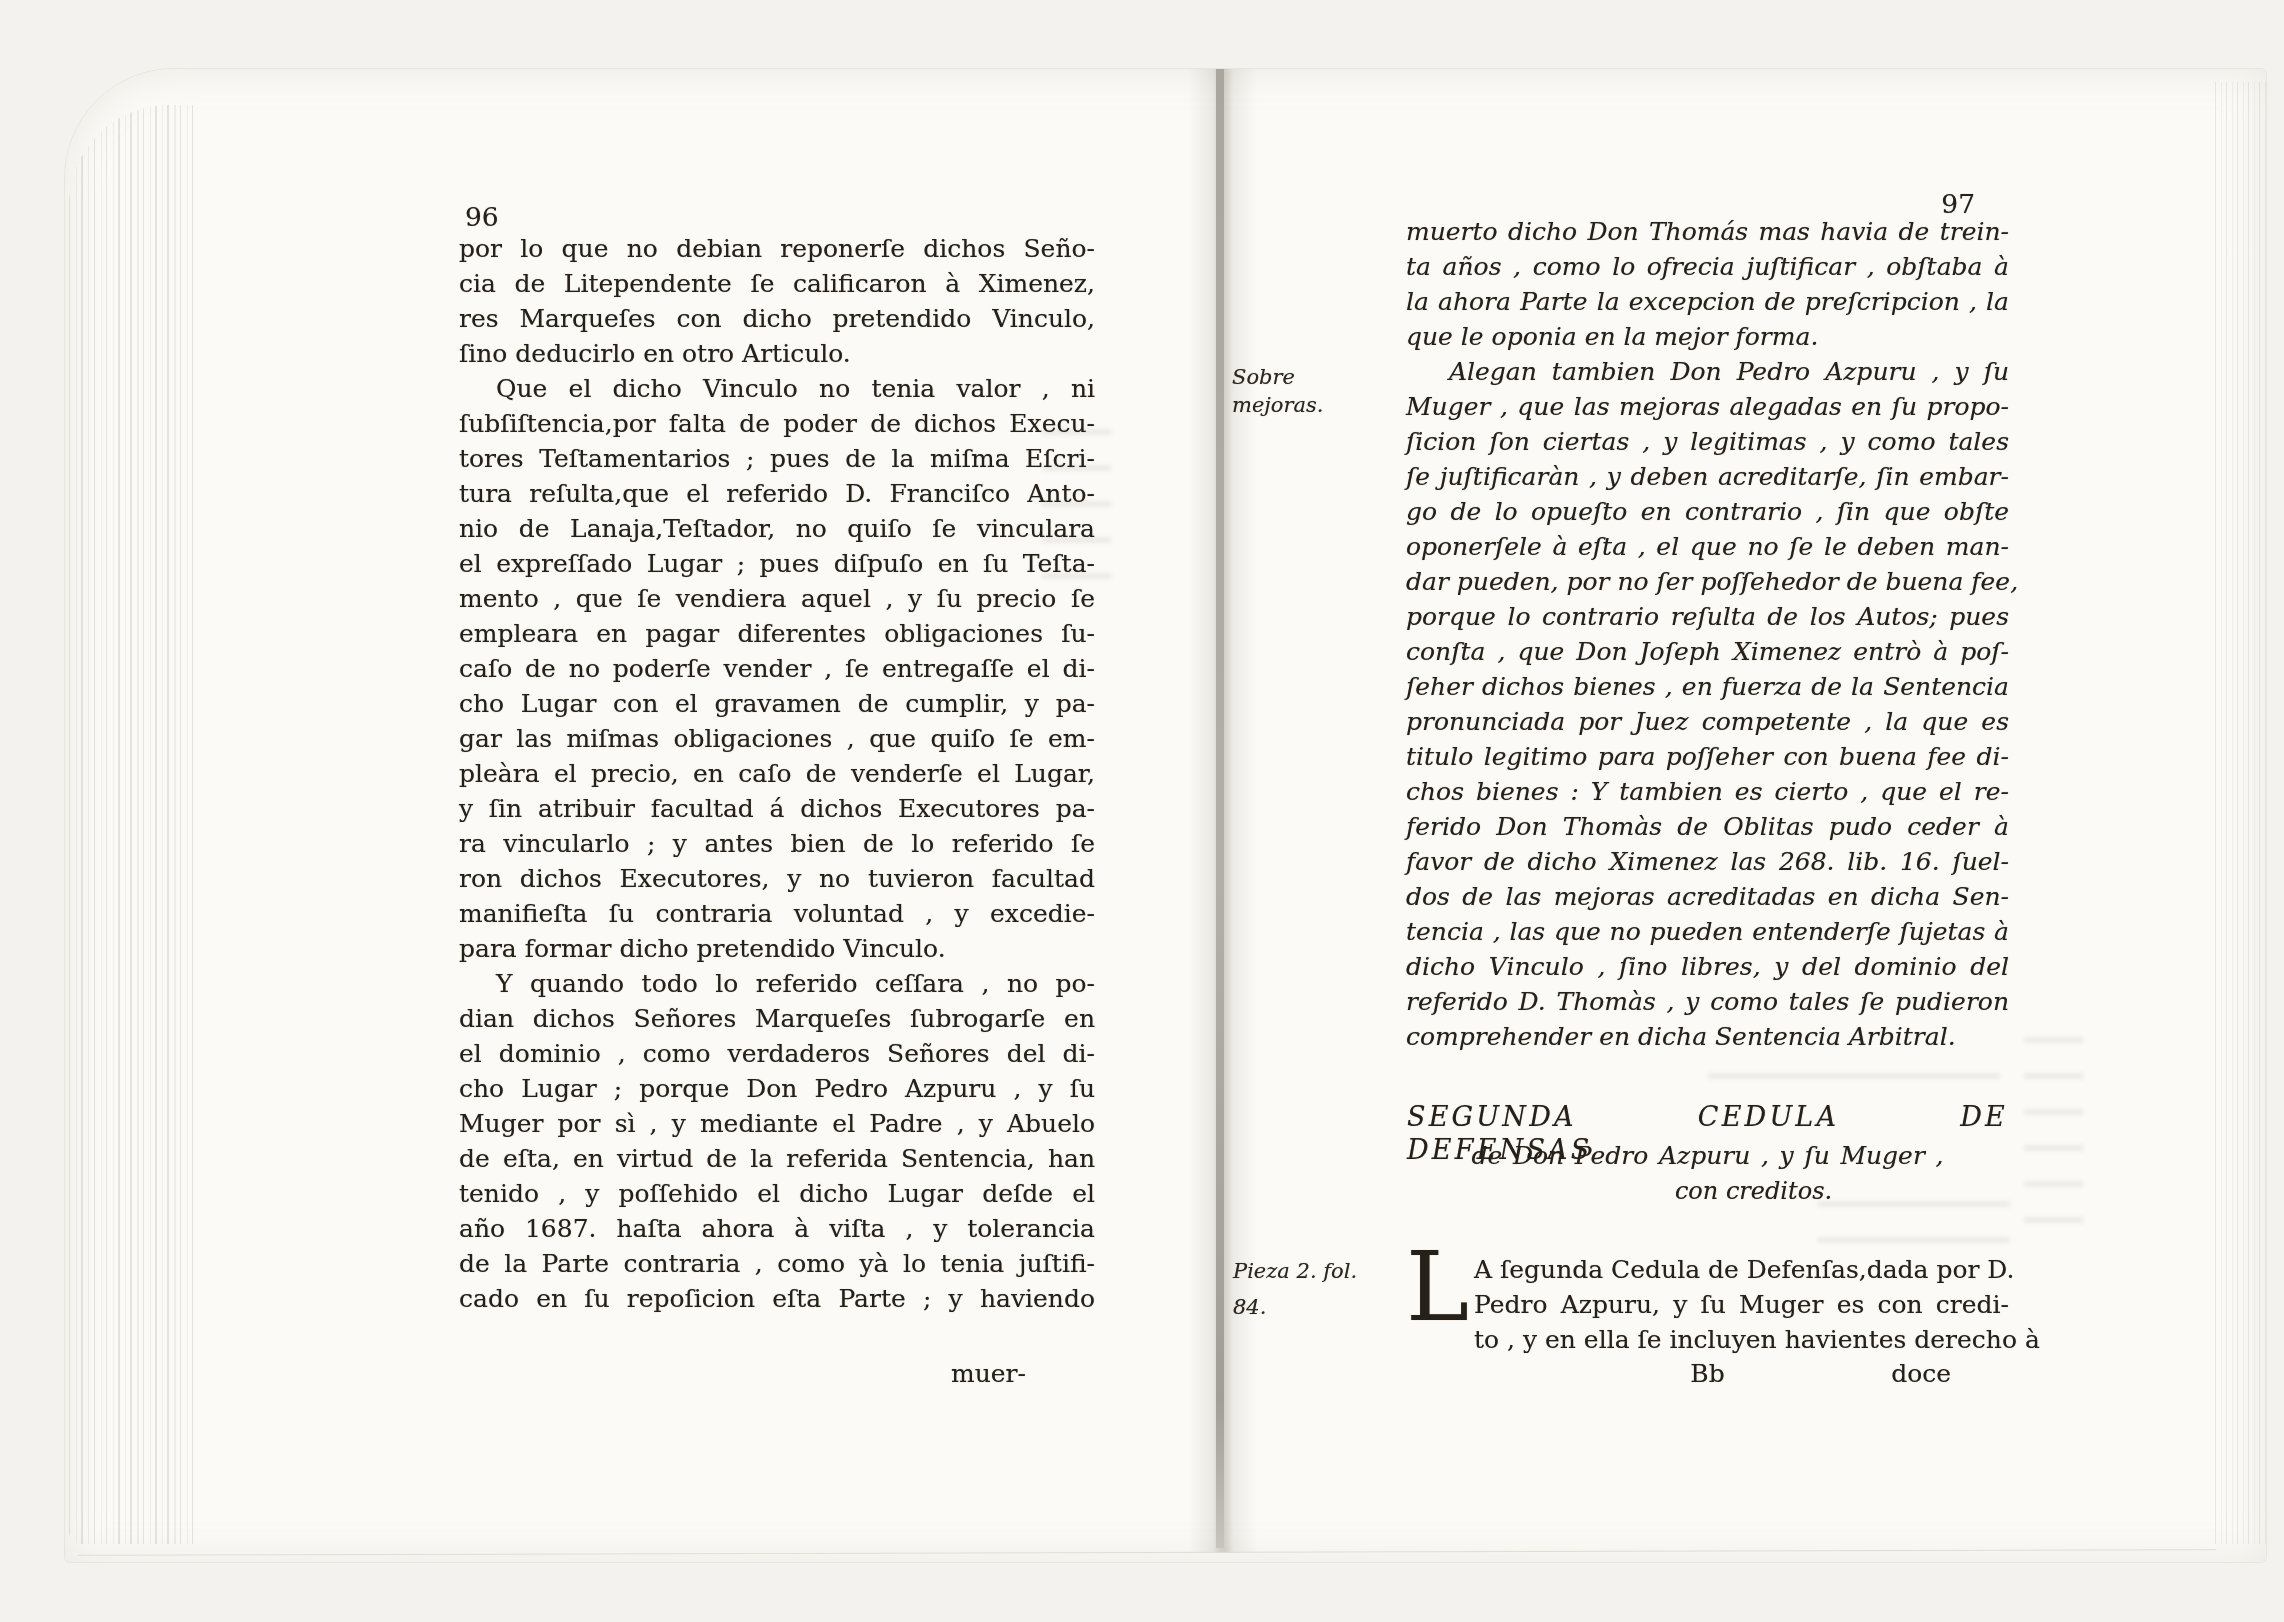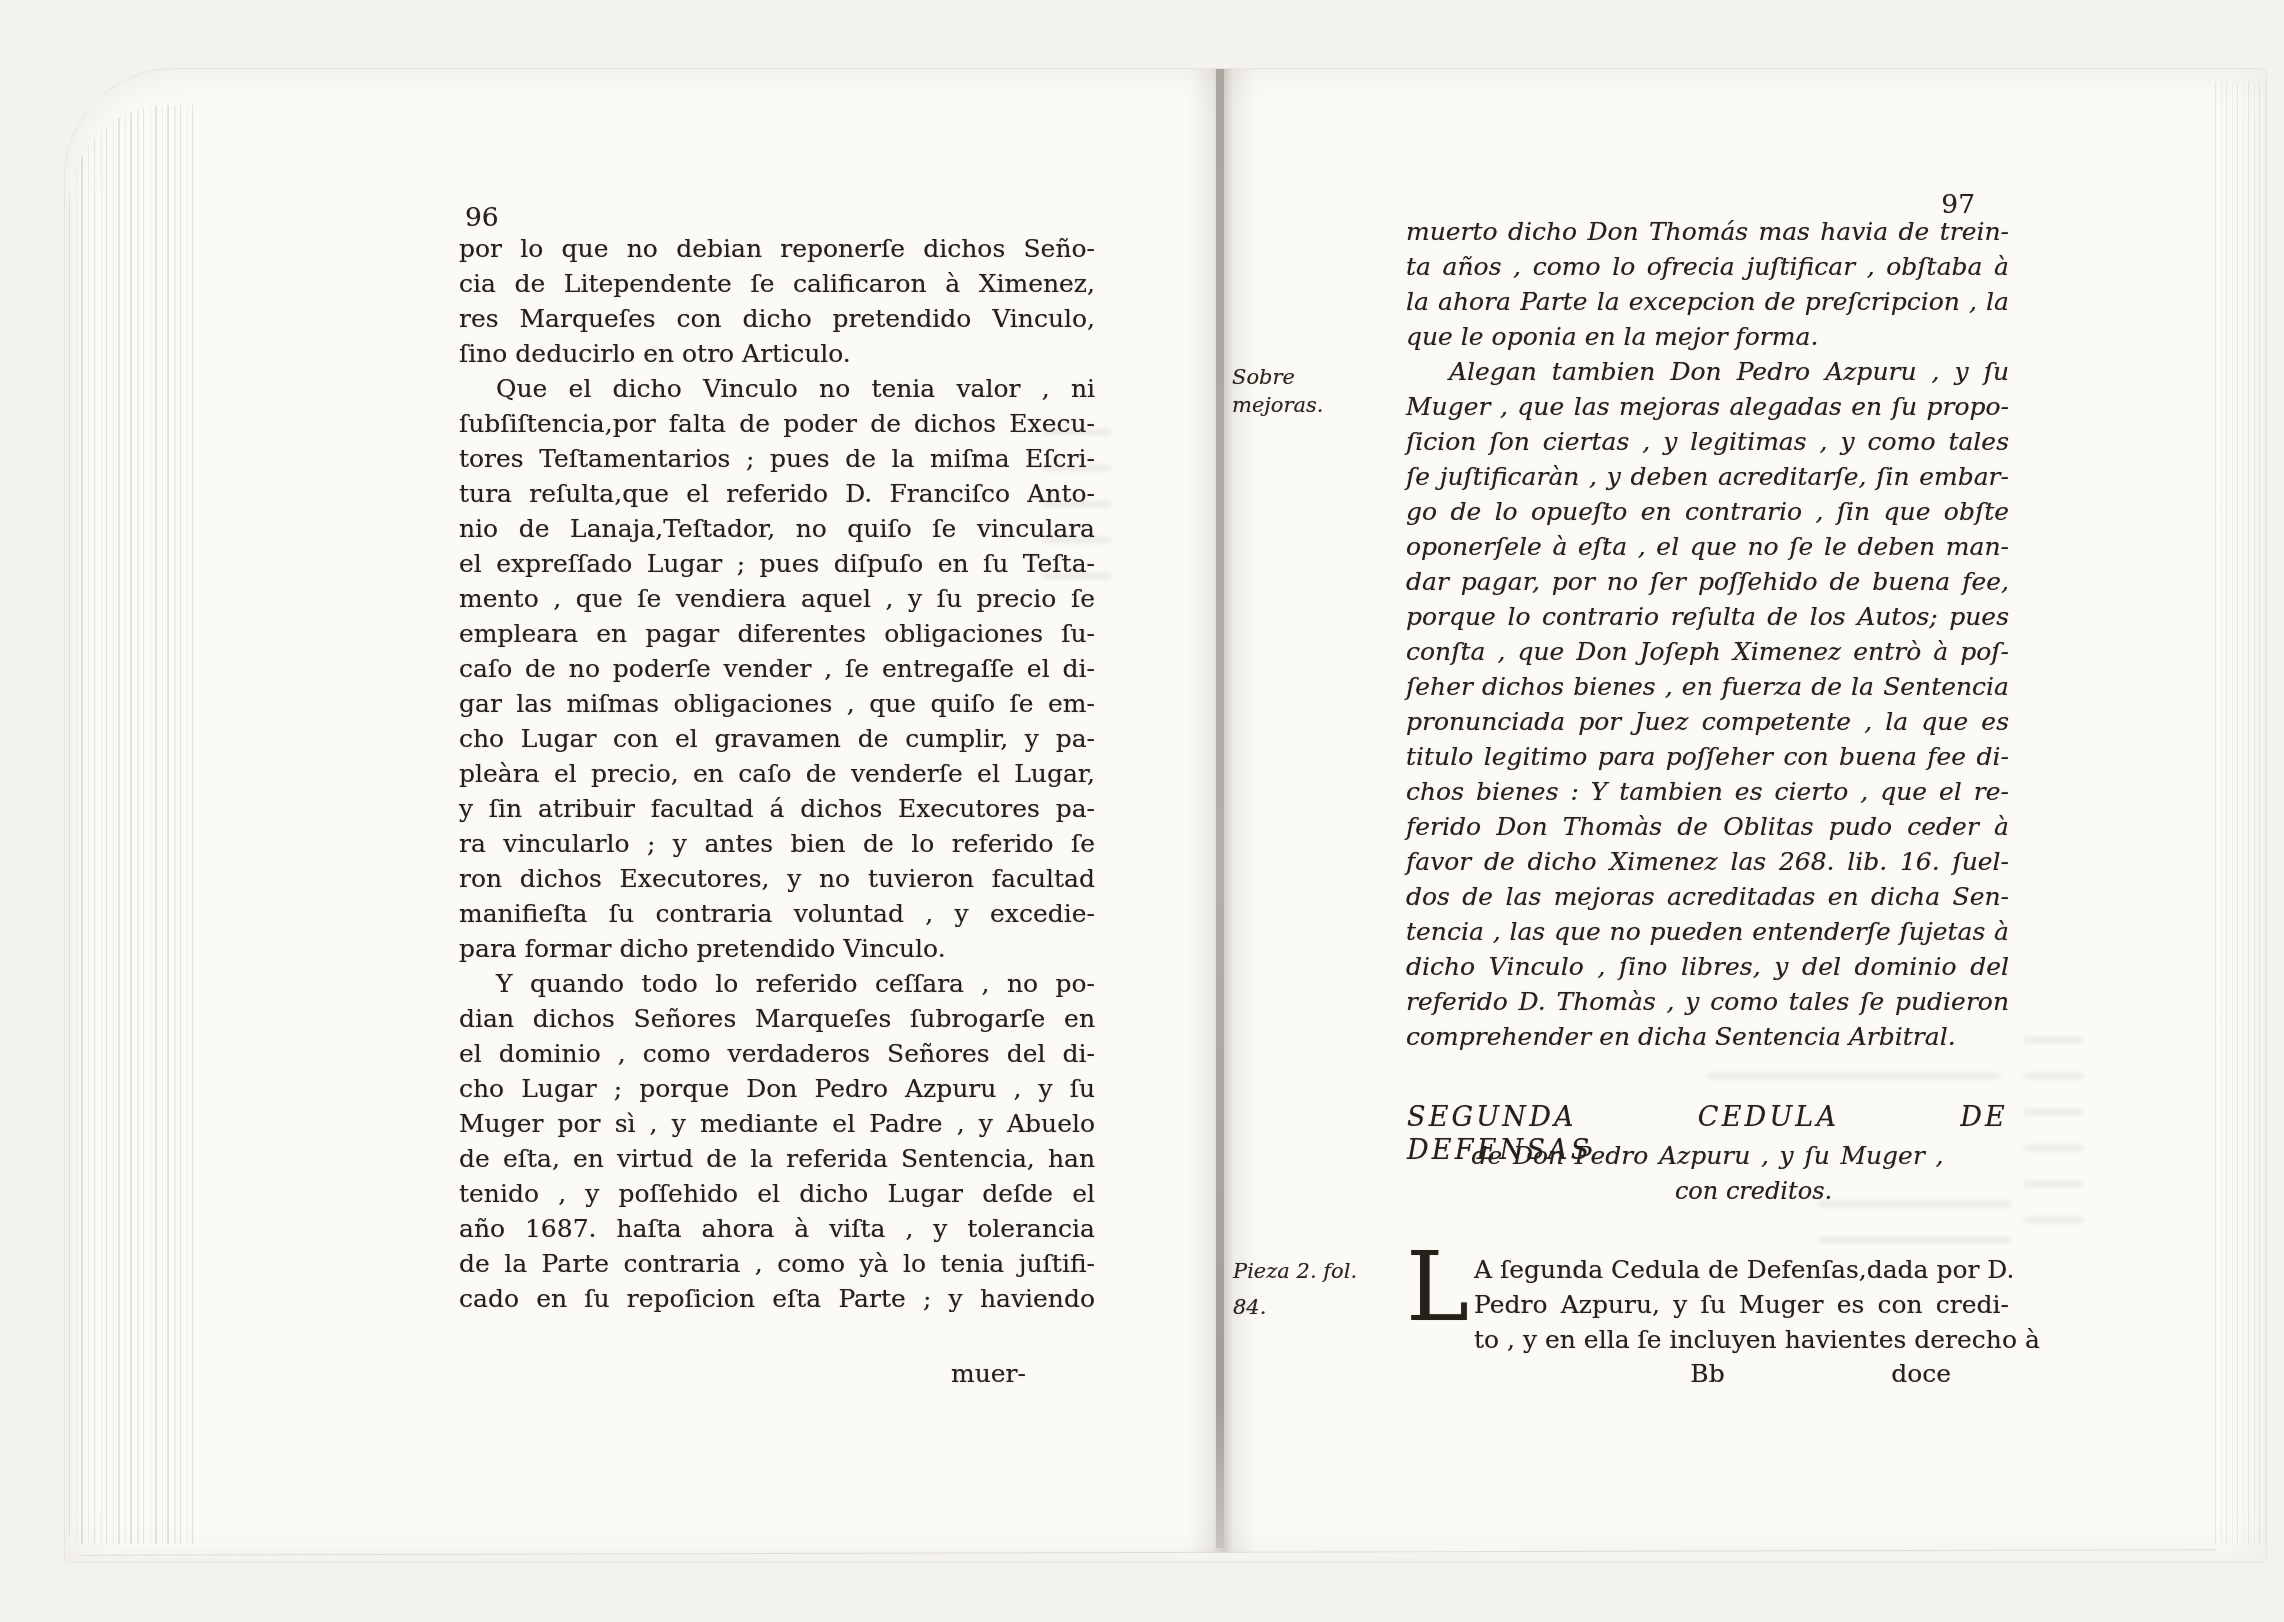--- a/index.html
+++ b/index.html
@@ -115,22 +115,22 @@
     <div class="para indent">
         <div class="tline">Que el dicho Vinculo no tenia valor , ni</div>
         <div class="tline">ſubſiſtencia,por falta de poder de dichos Execu-</div>
         <div class="tline">tores Teſtamentarios ; pues de la miſma Eſcri-</div>
         <div class="tline">tura reſulta,que el referido D. Franciſco Anto-</div>
         <div class="tline">nio de Lanaja,Teſtador, no quiſo ſe vinculara</div>
         <div class="tline">el expreſſado Lugar ; pues diſpuſo en ſu Teſta-</div>
         <div class="tline">mento , que ſe vendiera aquel , y ſu precio ſe</div>
         <div class="tline">empleara en pagar diferentes obligaciones ſu-</div>
         <div class="tline">caſo de no poderſe vender , ſe entregaſſe el di-</div>
+        <div class="tline">cho Lugar con el gravamen de cumplir, y pa-</div>
         <div class="tline">gar las miſmas obligaciones , que quiſo ſe em-</div>
-        <div class="tline">cho Lugar con el gravamen de cumplir, y pa-</div>
         <div class="tline">pleàra el precio, en caſo de venderſe el Lugar,</div>
         <div class="tline">y ſin atribuir facultad á dichos Executores pa-</div>
         <div class="tline">ra vincularlo ; y antes bien de lo referido ſe</div>
         <div class="tline">ron dichos Executores, y no tuvieron facultad</div>
         <div class="tline">manifieſta ſu contraria voluntad , y excedie-</div>
         <div class="tline">para formar dicho pretendido Vinculo.</div>
       </div>
     <div class="para indent cont-next">
         <div class="tline">Y quando todo lo referido ceſſara , no po-</div>
         <div class="tline">dian dichos Señores Marqueſes ſubrogarſe en</div>
@@ -164,21 +164,21 @@
         <div class="tline">la ahora Parte la excepcion de preſcripcion , la</div>
         <div class="tline">que le oponia en la mejor forma.</div>
       </div>
     <div class="para indent-wide">
         <div class="tline">Alegan tambien Don Pedro Azpuru , y ſu</div>
         <div class="tline">Muger , que las mejoras alegadas en ſu propo-</div>
         <div class="tline">ſicion ſon ciertas , y legitimas , y como tales</div>
         <div class="tline">ſe juſtificaràn , y deben acreditarſe, ſin embar-</div>
         <div class="tline">go de lo opueſto en contrario , ſin que obſte</div>
         <div class="tline">oponerſele à eſta , el que no ſe le deben man-</div>
-        <div class="tline">dar pagar, por no ſer poſſehido de buena fee,</div>
+        <div class="tline">dar pueden, por no ſer poſſehedor de buena fee,</div>
         <div class="tline">porque lo contrario reſulta de los Autos; pues</div>
         <div class="tline">conſta , que Don Joſeph Ximenez entrò à poſ-</div>
         <div class="tline">ſeher dichos bienes , en fuerza de la Sentencia</div>
         <div class="tline">pronunciada por Juez competente , la que es</div>
         <div class="tline">titulo legitimo para poſſeher con buena fee di-</div>
         <div class="tline">chos bienes : Y tambien es cierto , que el re-</div>
         <div class="tline">ferido Don Thomàs de Oblitas pudo ceder à</div>
         <div class="tline">favor de dicho Ximenez las 268. lib. 16. ſuel-</div>
         <div class="tline">dos de las mejoras acreditadas en dicha Sen-</div>
         <div class="tline">tencia , las que no pueden entenderſe ſujetas à</div>

